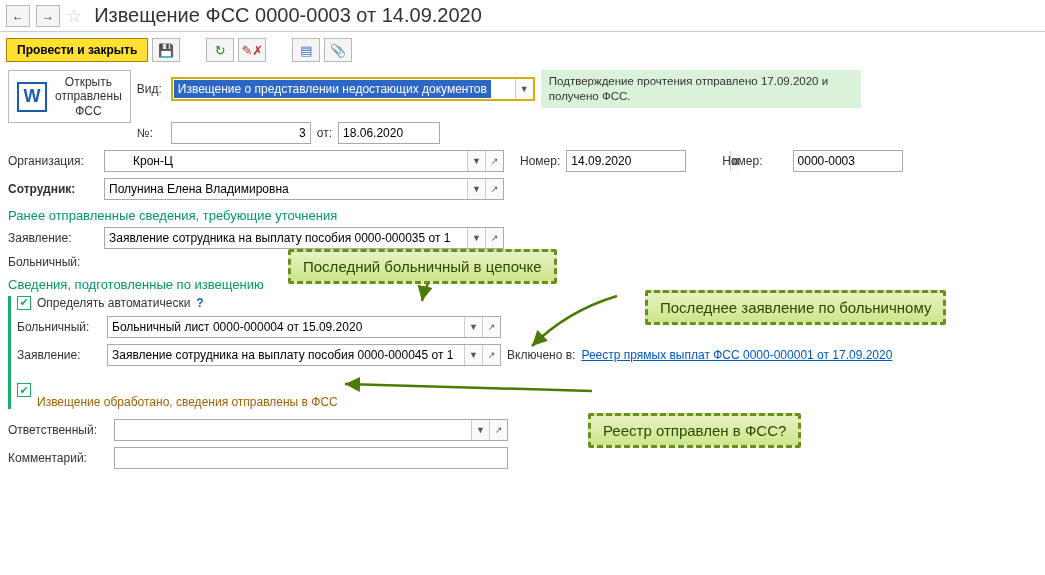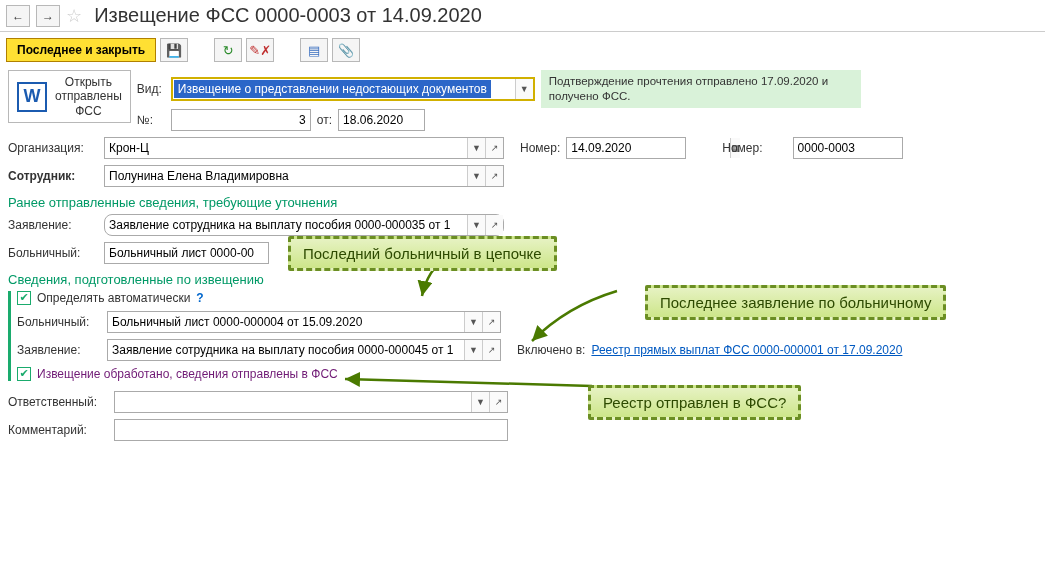--- a/index.html
+++ b/index.html
@@ -167,21 +167,21 @@
       <span>←</span>
     </div>
   <div class="nav-btn">
       <span>→</span>
     </div>
   <span class="star-icon">☆</span>
   <span class="page-title">Извещение ФСС 0000-0003 от 14.09.2020</span>
 </div>
 
 <div class="toolbar">
-  <button class="btn-primary">Последнее и закрыть</button>
+  <button class="btn-primary">Провести и закрыть</button>
   <div class="btn-icon">
       <span>💾</span>
     </div>
   <div class="toolbar-gap"></div>
   <div class="btn-icon">
       <span style="color:#2a8a2a">↻</span>
     </div>
   <div class="btn-icon">
       <span style="color:#c03030">✎✗</span>
     </div>
@@ -199,47 +199,47 @@
   <div class="row" style="align-items:flex-start;">
     <div class="open-fss-btn">
       <div class="word-icon">W</div>
       <div class="open-fss-text">
         <div>Открыть</div>
         <div>отправлены</div>
         <div>ФСС</div>
       </div>
     </div>
 
-    <div style="display:flex;flex-direction:column;gap:1px;">
+    <div style="display:flex;flex-direction:column;gap:14px;">
       <div style="display:flex;align-items:center;gap:6px;">
         <span class="label" style="width:28px;">Вид:</span>
         <div class="vid-select" style="width:364px;">
           <span class="sel-val" style="flex:0 0 auto; margin:1px;">Извещение о представлении недостающих документов</span>
           <span style="flex:1;"></span>
           <div class="input-side-btn">▼</div>
         </div>
         <div class="confirm-note" style="width:320px;">Подтверждение прочтения отправлено 17.09.2020 и получено ФСС.</div>
       </div>
       <div style="display:flex;align-items:center;gap:6px;">
         <span class="label" style="width:28px;">№:</span>
         <div class="input-wrap" style="width:140px;">
           <input style="text-align: right; width: 100%;" value="3">
         </div>
         <span class="label">от:</span>
-        <div class="input-wrap" style="width:87px;">
+        <div class="input-wrap" style="width:102px;">
           <input style="width: 100%;" value="18.06.2020">
         </div>
       </div>
     </div>
   </div>
 
   <div class="row">
     <span class="label" style="width:90px;">Организация:</span>
     <div class="input-wrap" style="width:400px;">
-      <input style="flex: 1 1 0%;" value="Крон-Ц">
+      <input style="flex: 1 1 0%; margin-left: 24px;" value="Крон-Ц">
       <div class="input-side-btn">▼</div>
       <div class="input-side-btn">↗</div>
     </div>
     <span class="label" style="margin-left:10px;">Номер:</span>
     <div class="input-wrap" style="width:120px;">
       <input style="flex: 1 1 0%;" value="14.09.2020">
       <div class="input-side-btn">▦</div>
     </div>
     <span class="label" style="margin-left:30px;text-align:center;">Номер:</span>
     <div class="input-wrap" style="width:110px;margin-left:24px;">
@@ -253,32 +253,29 @@
       <input style="flex: 1 1 0%;" value="Полунина Елена Владимировна">
       <div class="input-side-btn">▼</div>
       <div class="input-side-btn">↗</div>
     </div>
   </div>
 
   <div class="section-title">Ранее отправленные сведения, требующие уточнения</div>
 
   <div class="row">
     <span class="label" style="width:90px;">Заявление:</span>
-    <div class="input-wrap" style="width:400px;border-radius:8px;">
+    <div class="input-wrap" style="width:400px;">
       <input style="flex: 1 1 0%;" value="Заявление сотрудника на выплату пособия 0000-000035 от 1">
       <div class="input-side-btn">▼</div>
       <div class="input-side-btn">↗</div>
     </div>
   </div>
 
   <div class="row">
     <span class="label" style="width:90px;">Больничный:</span>
-    <div class="input-wrap" style="width:165px;">
-      <input style="flex: 1 1 0%;" value="Больничный лист 0000-00">
-    </div>
     <div class="callout" style="left:280px; top:-6px;">Последний больничный в цепочке</div>
   </div>
 
   <div class="section-title">Сведения, подготовленные по извещению</div>
 
   <div class="indent-left">
     <div class="row checkbox-row">
       <div class="chk">✔</div>
       <span class="label">Определять автоматически</span>
       <span class="help-mark">?</span>
@@ -310,27 +307,27 @@
       </svg>
     </div>
 
     <div class="row">
       <span class="label" style="width:84px;">Заявление:</span>
       <div class="input-wrap" style="width:394px;">
         <input style="flex: 1 1 0%;" value="Заявление сотрудника на выплату пособия 0000-000045 от 1">
         <div class="input-side-btn">▼</div>
         <div class="input-side-btn">↗</div>
       </div>
-      <span class="label" style="margin-left:10px;">Включено в:</span>
+      <span class="label" style="">Включено в:</span>
       <span class="link">Реестр прямых выплат ФСС 0000-000001 от 17.09.2020</span>
     </div>
 
     <div class="row checkbox-row">
       <div class="chk">✔</div>
-      <span class="label" style="color:#701a75;">Извещение обработано, сведения отправлены в ФСС</span>
+      <span class="label" style="color:#a16207;margin-top:23px;">Извещение обработано, сведения отправлены в ФСС</span>
       <svg class="arrow" style="left:320px; top:4px;" width="260" height="30">
         <defs>
             <marker id="ah3" markerWidth="8" markerHeight="8" refX="6" refY="3" orient="auto">
               <path d="M0,0 L6,3 L0,6 Z" fill="#4a7a00"></path>
             </marker>
           </defs>
         <line x1="255" y1="15" x2="8" y2="8" stroke="#4a7a00" stroke-width="2.5" marker-end="url(#ah3)"></line>
       </svg>
     </div>
   </div>

